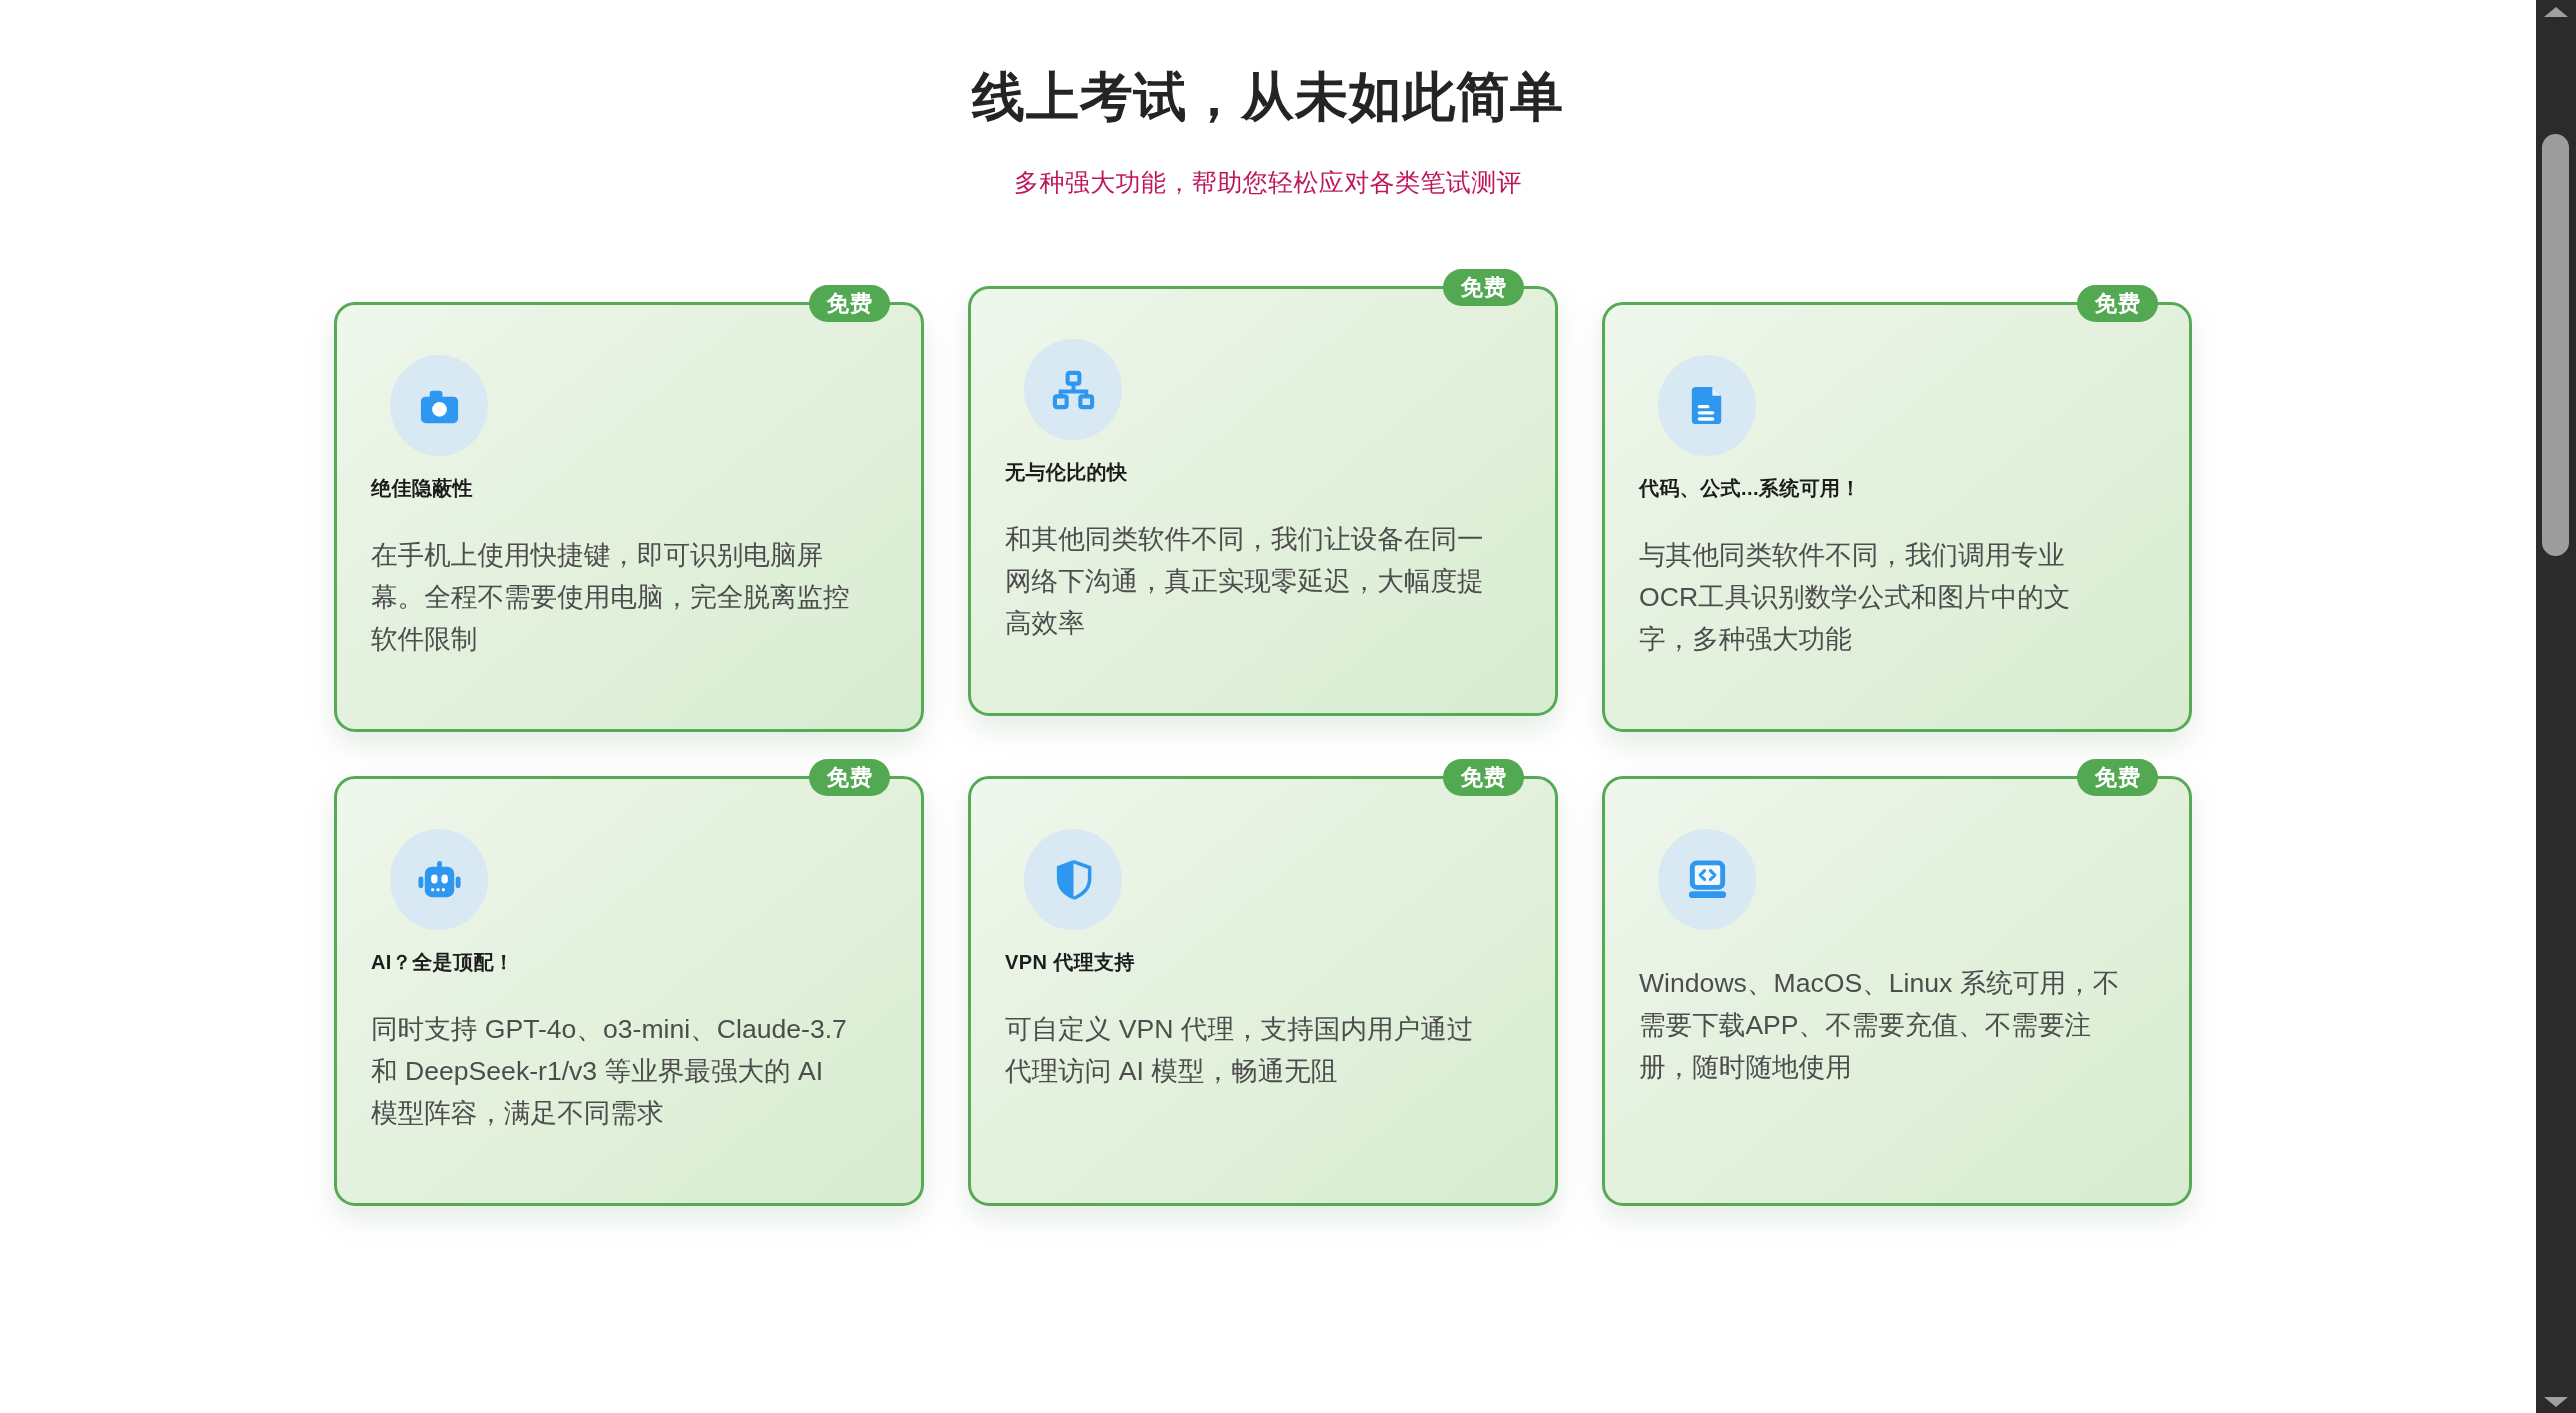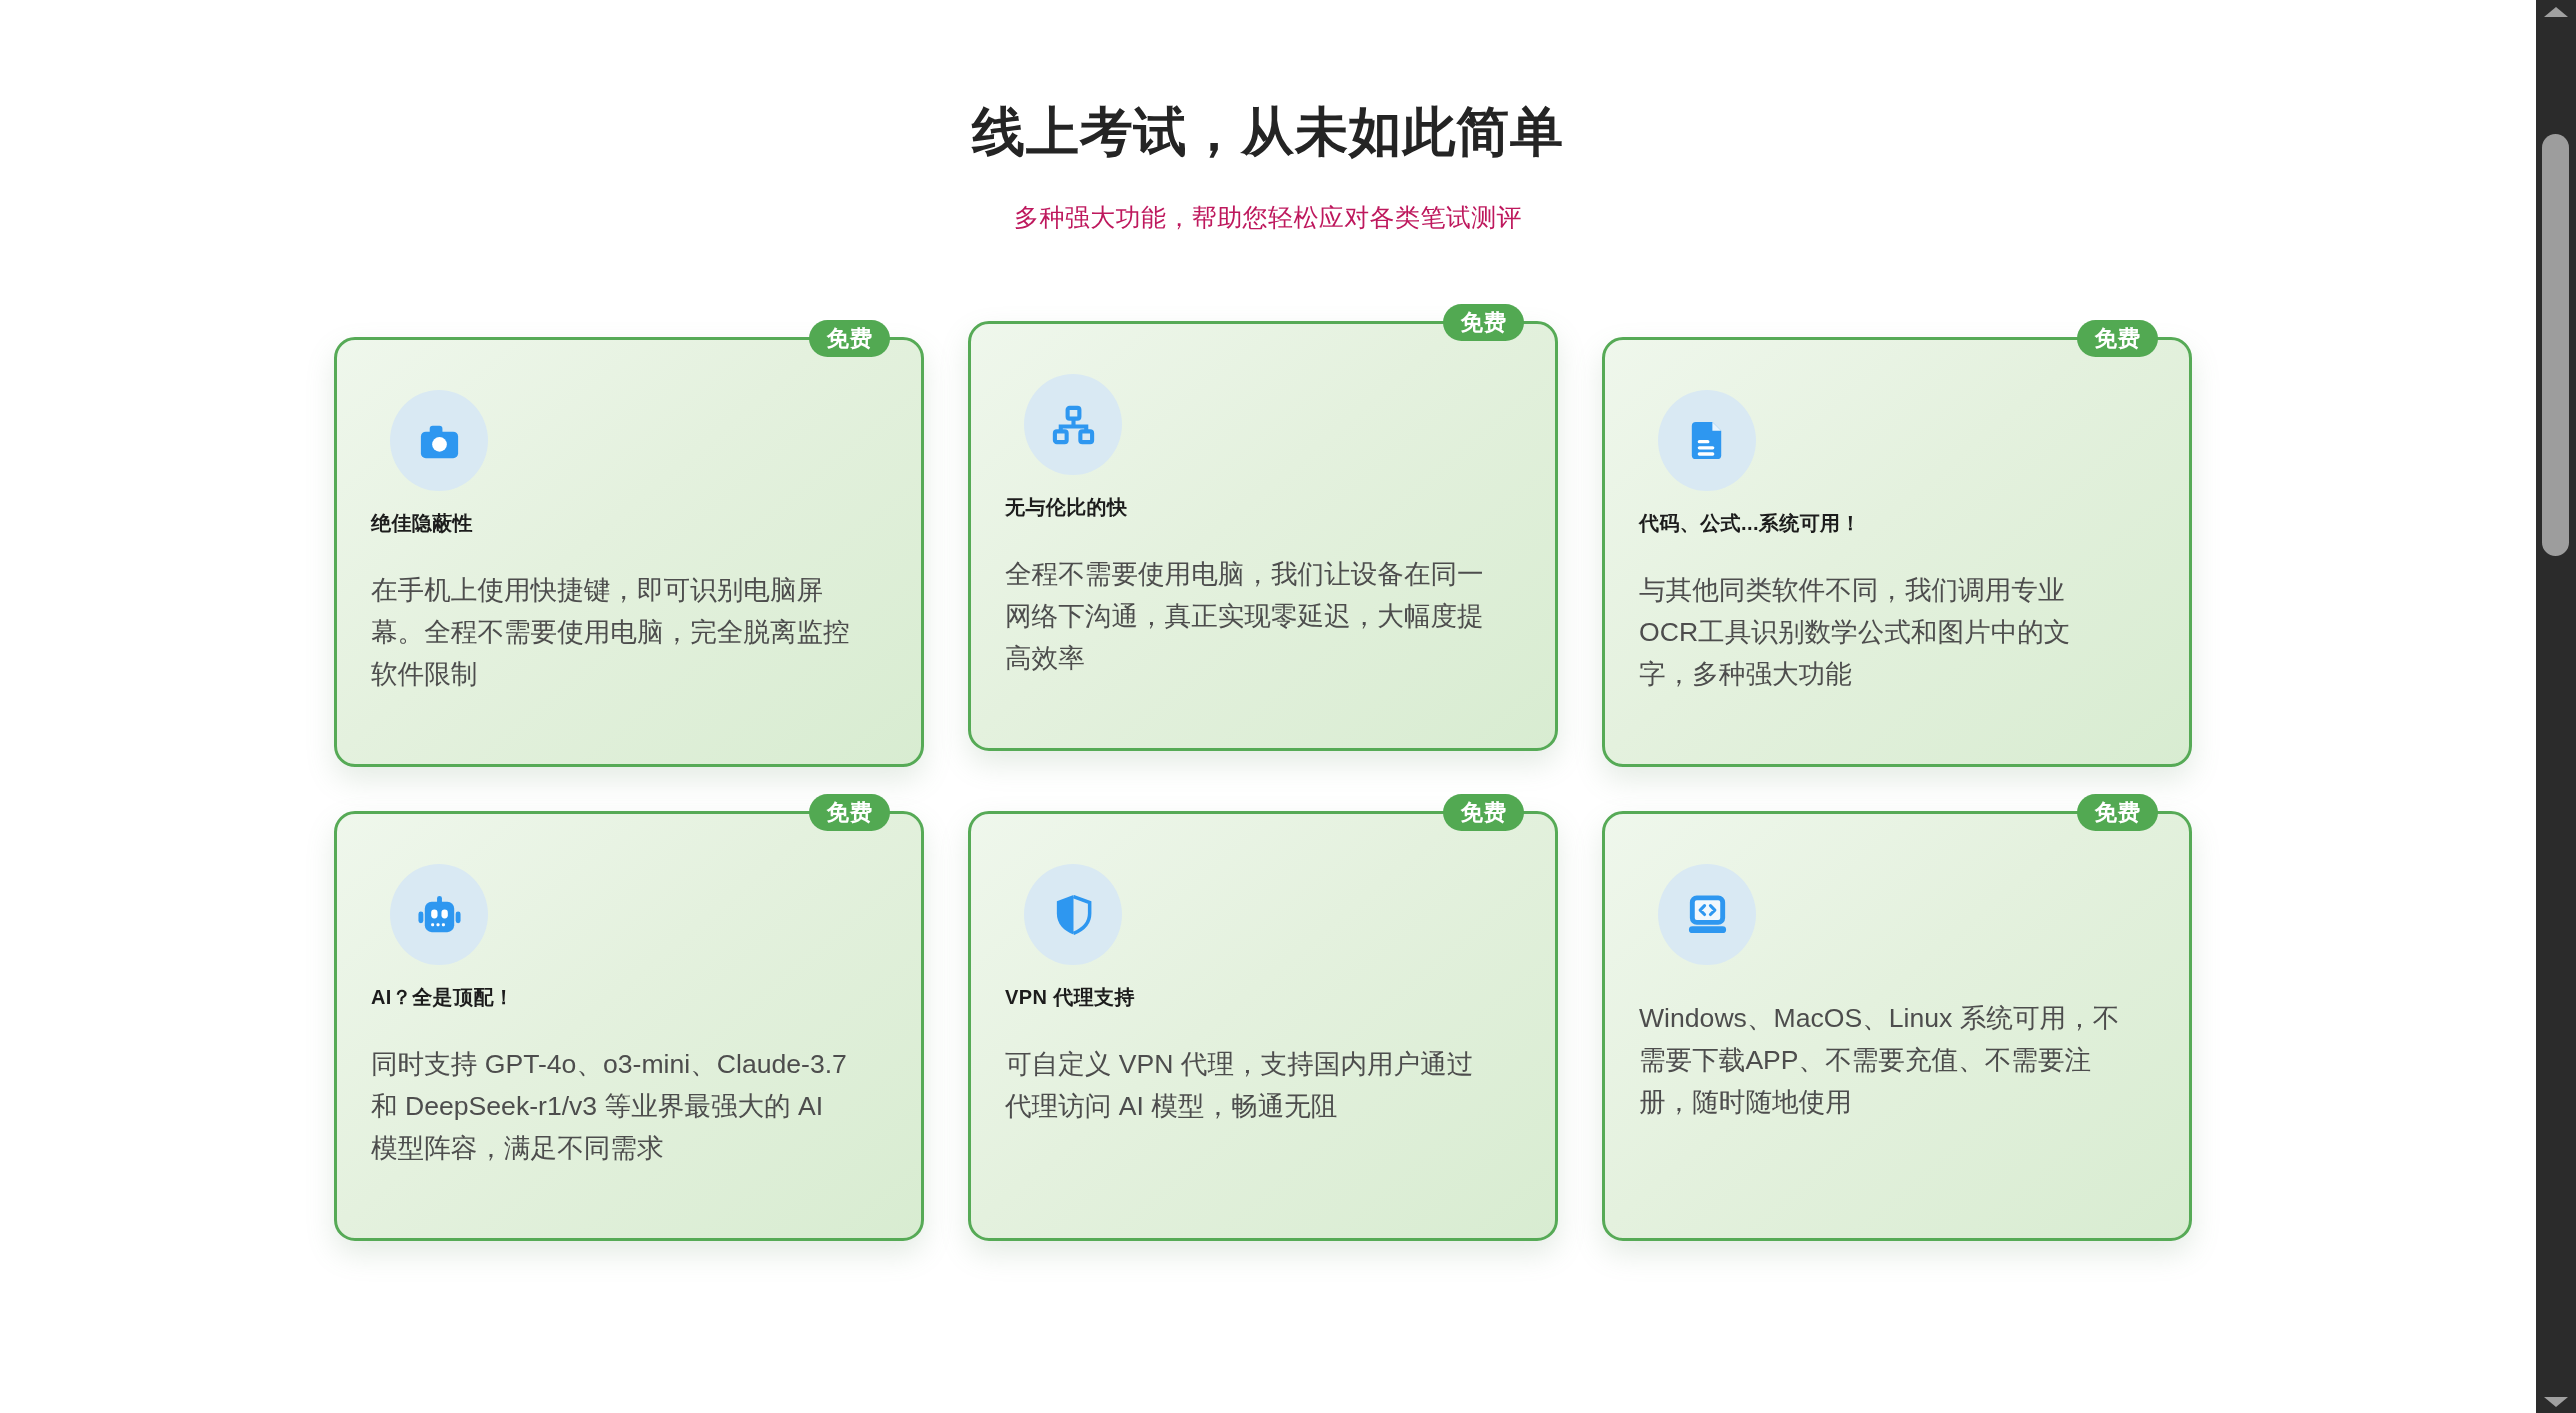--- a/index.html
+++ b/index.html
@@ -7,21 +7,21 @@
     margin: 0; padding: 0;
     width: 2576px; height: 1414px;
     background: #ffffff;
     overflow: hidden;
     font-family: "Liberation Sans", "DejaVu Sans", sans-serif;
   }
   .viewport { position: relative; width: 2576px; height: 1414px; }
   .content { position: relative; width: 2536px; height: 1414px; }
 
   
-  .hero { text-align: center; padding-top: 101px; }
+  .hero { text-align: center; padding-top: 66px; }
   .hero h1 {
     margin: 0;
     font-size: 53px;
     line-height: 1.18;
     font-weight: 700;
     color: #242424;
     letter-spacing: 0.8px;
   }
   .hero .subtitle {
     margin: 37px 0 0 0;
@@ -153,21 +153,21 @@
               <g fill="none" stroke="#2e97f0" stroke-width="4.2">
                 <rect x="18" y="7" width="12" height="11" rx="2"></rect>
                 <rect x="5" y="31" width="12" height="11" rx="2"></rect>
                 <rect x="31" y="31" width="12" height="11" rx="2"></rect>
                 <path d="M24 18 v8 M11 31 v-5 h26 v5"></path>
               </g>
             </svg>
           </span>
         </div>
         <h3>无与伦比的快</h3>
-        <p class="desc">全程不需要使用电脑，我们让设备在同一网络下沟通，真正实现零延迟，大幅度提高效率</p>
+        <p class="desc">和其他同类软件不同，我们让设备在同一网络下沟通，真正实现零延迟，大幅度提高效率</p>
       </div>
 
       <div class="card">
         <span class="badge">免费</span>
         <div class="icon-blob">
           <span>
             <svg width="47" height="47" viewBox="0 0 48 48">
               <path d="M12 5 h17 l9 9 v25 a4 4 0 0 1 -4 4 H12 a4 4 0 0 1 -4 -4 V9 a4 4 0 0 1 4 -4 z" fill="#2e97f0"></path>
               <path d="M29 5 l9 9 h-9 z" fill="#e8f4fd"></path>
               <rect x="14" y="23.5" width="12" height="3.4" rx="1.7" fill="#ffffff"></rect>

